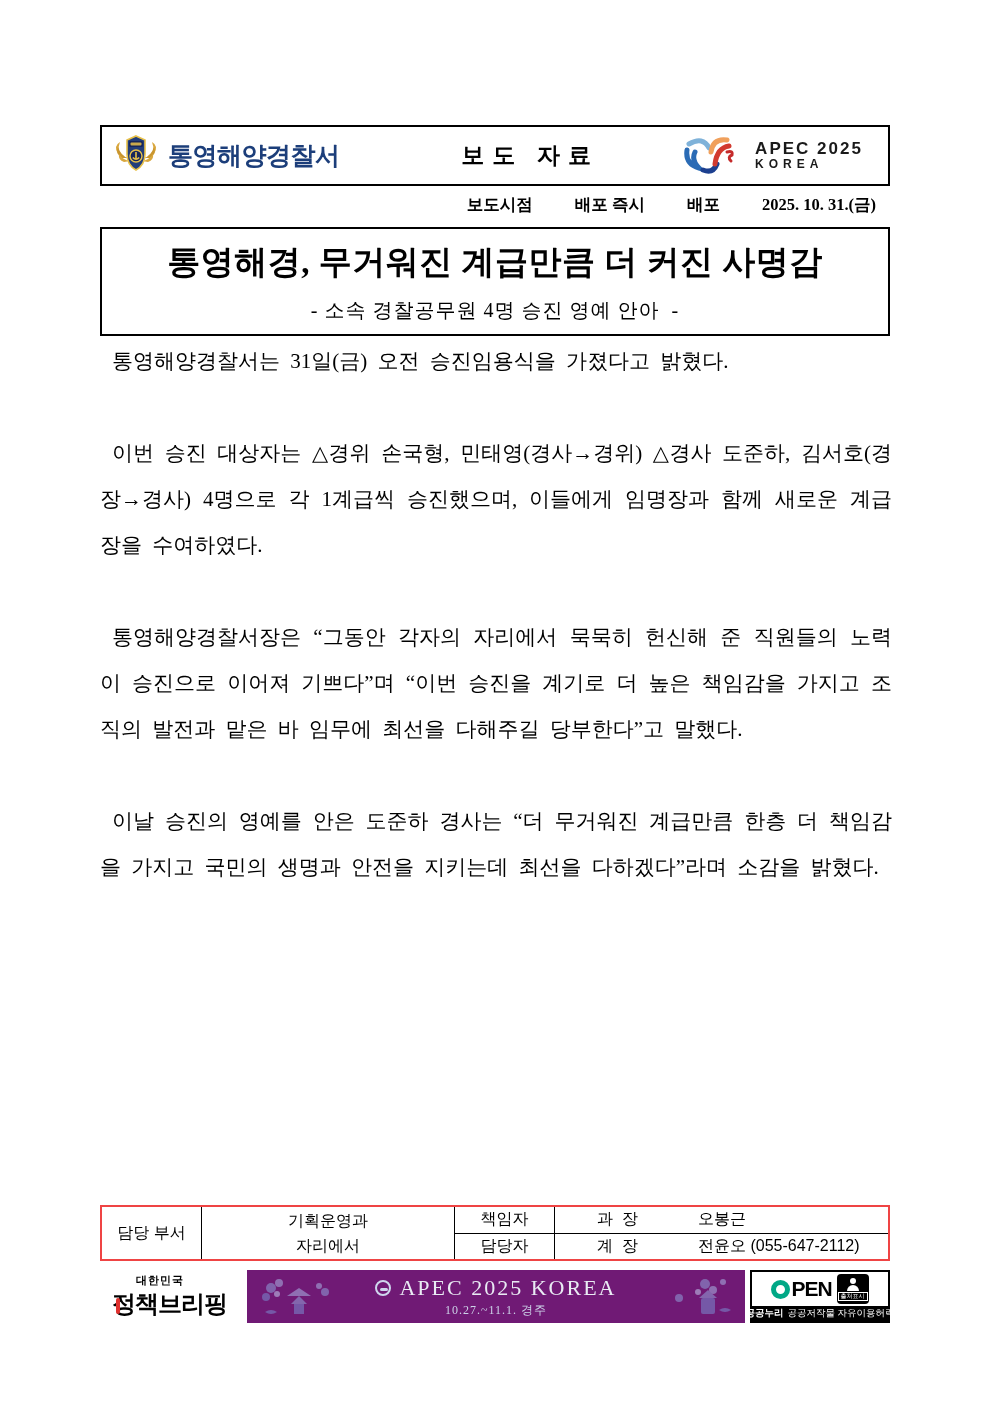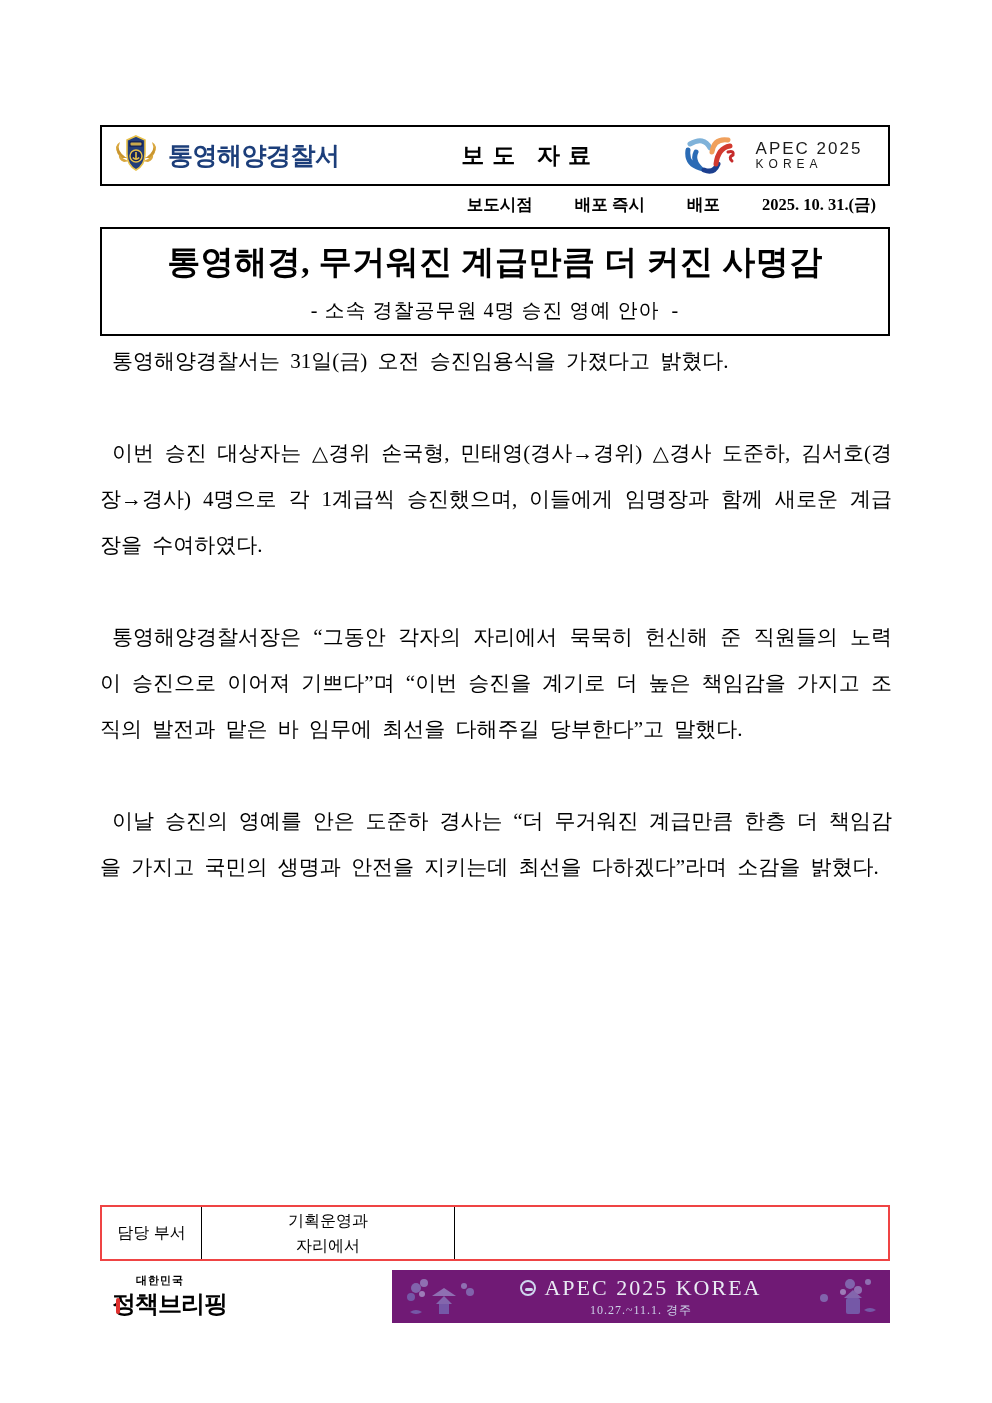--- a/index.html
+++ b/index.html
@@ -23,21 +23,21 @@
   .agency { display: flex; align-items: center; gap: 8px; padding-left: 10px; width: 300px; text-align: right; }
   .agency-name {
     font-family: "Liberation Sans", "DejaVu Sans", sans-serif;
     font-weight: bold; font-size: 25px; color: #1c3e7a; letter-spacing: -0.5px;
     white-space: nowrap;
   }
   .doc-type { flex: 1; text-align: center; font-size: 23px; font-weight: bold; letter-spacing: 8px; white-space: nowrap; }
   .apec-logo { width: 230px; display: flex; align-items: center; justify-content: center; gap: 10px; }
   .apec-logo-text {
     font-family: "Liberation Sans", "DejaVu Sans", sans-serif;
-    font-weight: normal; color: #1a1a1a; line-height: 1.15; white-space: nowrap;
+    font-weight: bold; color: #1a1a1a; line-height: 1.15; white-space: nowrap;
   }
   .apec-logo-text .l1 { font-size: 17px; letter-spacing: 2px; }
   .apec-logo-text .l2 { font-size: 12px; letter-spacing: 5px; }
 
   
   .release-row {
     position: absolute; top: 194px; left: 100px; width: 790px;
     display: flex; justify-content: flex-end; align-items: center;
     gap: 42px; padding-right: 14px;
     font-weight: bold; font-size: 16.5px; white-space: nowrap;
@@ -210,20 +210,32 @@
     <p>통영해양경찰서장은 “그동안 각자의 자리에서 묵묵히 헌신해 준 직원들의 노력이 승진으로 이어져 기쁘다”며 “이번 승진을 계기로 더 높은 책임감을 가지고 조직의 발전과 맡은 바 임무에 최선을 다해주길 당부한다”고 말했다.</p>
     <p>이날 승진의 영예를 안은 도준하 경사는 “더 무거워진 계급만큼 한층 더 책임감을 가지고 국민의 생명과 안전을 지키는데 최선을 다하겠다”라며 소감을 밝혔다.</p>
   </div>
 
   <div class="contact-table">
     <div class="ct-dept-label">담당 부서</div>
     <div class="ct-dept-names">
       <span>기획운영과</span>
       <span>자리에서</span>
     </div>
+    <div class="ct-right">
+      <div class="ct-row">
+        <div class="ct-role">책임자</div>
+        <div class="ct-rank">과  장</div>
+        <div class="ct-name">오봉근</div>
+      </div>
+      <div class="ct-row">
+        <div class="ct-role">담당자</div>
+        <div class="ct-rank">계  장</div>
+        <div class="ct-name">전윤오 (055-647-2112)</div>
+      </div>
+    </div>
   </div>
 
   <div class="footer">
 
     <div class="policy-logo">
       <div class="pb-top">대한민국</div>
       <div class="pb-bottom">
         <span class="pb-accent">정</span>
         <span>책브리핑</span>
       </div>
@@ -256,15 +268,34 @@
           <circle cx="33" cy="18" r="3" fill="#c3cdf0"></circle>
           <rect x="36" y="24" width="14" height="16" rx="2" fill="#7a8cd0"></rect>
           <path d="M34,24 L52,24 L43,16 Z" fill="#93a4dc"></path>
           <circle cx="58" cy="8" r="3" fill="#a9b6e4"></circle>
             <circle cx="14" cy="24" r="4" fill="#8fa0d9"></circle>
           <path d="M54,36 Q60,32 66,36 Q60,40 54,36 Z" fill="#7a8cd0"></path>
         </svg>
       </span>
     </div>
 
+    <div class="open-badge">
+      <div class="open-top">
+        <span class="open-word">
+          <span class="open-o"></span>
+          <span class="open-pen">PEN</span>
+        </span>
+        <span class="source-badge">
+          <span class="person">
+            <span class="person-head"></span>
+            <span class="person-body"></span>
+          </span>
+          <span class="source-label">출처표시</span>
+        </span>
+      </div>
+      <div class="open-bottom">
+        <span class="b">공공누리</span>
+        <span>공공저작물 자유이용허락</span>
+      </div>
+    </div>
 
   </div>
 </div>
 
 </body></html>

